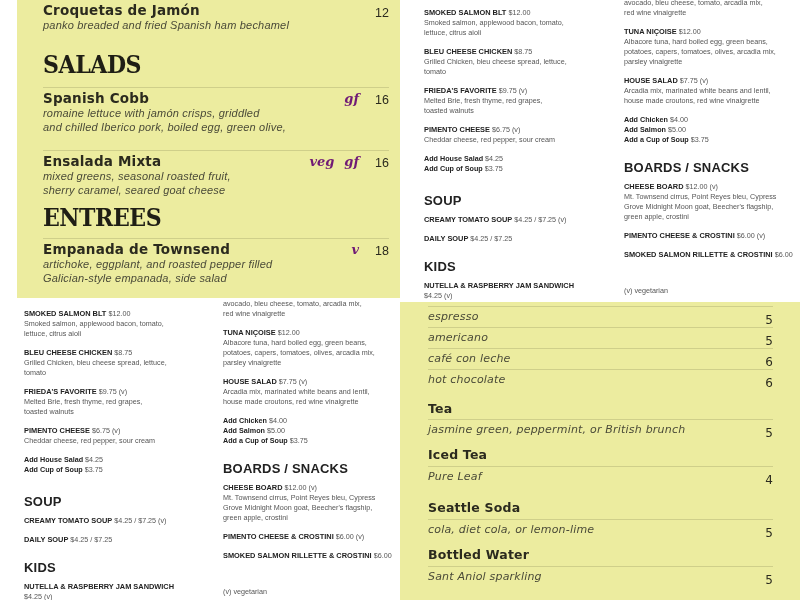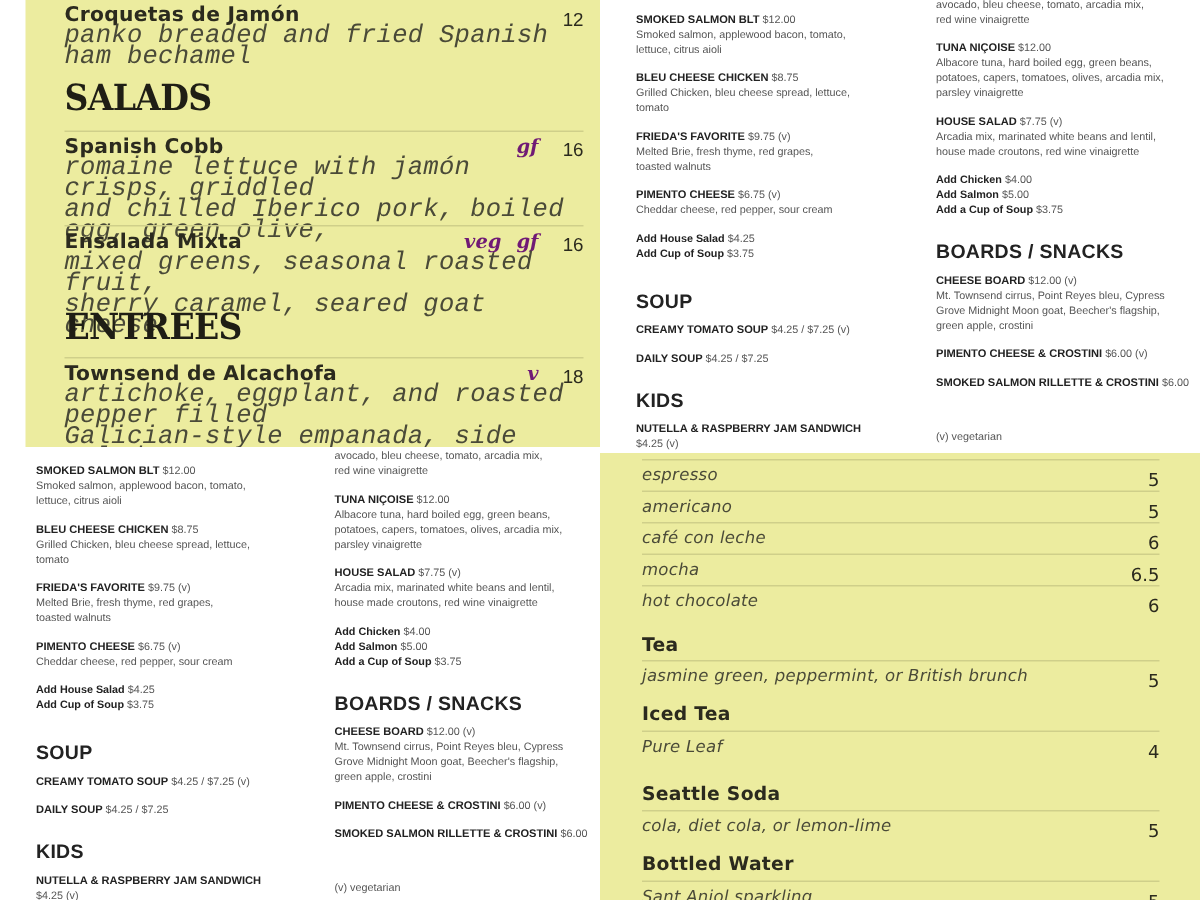--- a/index.html
+++ b/index.html
@@ -5,21 +5,21 @@
   html, body { margin:0; padding:0; }
   body { width:800px; height:600px; position:relative; overflow:hidden; background:#ffffff; font-family:"Liberation Sans", sans-serif; }
   .tile { position:absolute; overflow:hidden; box-sizing:border-box; }
   .yellow { background:#ecec9f; color:#2b2a1e; }
   .white { background:#ffffff; color:#333; }
 
   
   #tl { left:17px; top:0; width:400px; height:298px; padding:0 28px 0 26px; }
   .fm-item { border-top:1px solid #cfcf8a; position:relative; }
   .fm-name { font-family:"DejaVu Sans", sans-serif; font-weight:bold; font-size:13.5px; letter-spacing:0.2px; color:#2b2a1e; }
-  .fm-desc { font-family:Liberation Mono, monospace; font-style:italic; font-size:17px; color:#4a4a38; line-height:14px; letter-spacing:0.2px; }
+  .fm-desc { font-family:Liberation Sans, sans-serif; font-style:italic; font-size:11px; color:#4a4a38; line-height:14px; letter-spacing:0.2px; }
   .fm-price { position:absolute; right:0; font-family:Liberation Sans, sans-serif; font-size:12.5px; color:#2b2a1e; }
   .fm-tags { position:absolute; right:30px; font-family:"DejaVu Serif", serif; font-style:italic; font-weight:bold; font-size:13px; color:#701a75; }
   .fm-tags span { margin-left:10px; }
   .fm-section { font-family:"DejaVu Serif", serif; font-weight:bold; font-size:24px; letter-spacing:-0.5px; color:#1f1e15; transform:scaleX(0.92); transform-origin:left; }
 
   
   .wm { font-family:"Liberation Sans", sans-serif; font-size:7.2px; line-height:10px; color:#444; }
   .wm .it { margin-bottom:9px; }
   .wm .nm { font-weight:bold; color:#222; font-size:7.4px; }
   .wm .pr { color:#555; }
@@ -67,21 +67,21 @@
     <div class="fm-price" style="top:5px;">16</div>
     <div style="position:absolute;top:18px;">
       <div class="fm-desc">mixed greens, seasonal roasted fruit,</div>
       <div class="fm-desc">sherry caramel, seared goat cheese</div>
     </div>
   </div>
 
   <div class="fm-section" style="height:32px;line-height:24px;">ENTREES</div>
 
   <div class="fm-item" style="height:50px;">
-    <div class="fm-name" style="position:absolute;top:2px;">Townsend de Alcachofa</div>
+    <div class="fm-name" style="position:absolute;top:2px;">Empanada de Townsend</div>
     <div class="fm-tags" style="top:3px;"><span>v</span></div>
     <div class="fm-price" style="top:5px;">18</div>
     <div style="position:absolute;top:18px;">
       <div class="fm-desc">artichoke, eggplant, and roasted pepper filled</div>
       <div class="fm-desc">Galician-style empanada, side salad</div>
     </div>
   </div>
 </div>
 
 <div class="tile white wm" style="left:400px;top:0;width:400px;height:300px;">
@@ -230,24 +230,20 @@
       </div>
     <div class="dr-row">
         <span class="dr-name">americano</span>
         <span class="dr-price">5</span>
       </div>
     <div class="dr-row">
         <span class="dr-name">café con leche</span>
         <span class="dr-price">6</span>
       </div>
     <div class="dr-row">
-        <span class="dr-name">mocha</span>
-        <span class="dr-price">6.5</span>
-      </div>
-    <div class="dr-row">
         <span class="dr-name">hot chocolate</span>
         <span class="dr-price">6</span>
       </div>
   </div>
 
   <div style="margin-top:8px;">
     <div class="dr-head" style="height:21px;line-height:22px;">Tea</div>
     <div class="dr-row" style="height:24px;">
         <span class="dr-name">jasmine green, peppermint, or British brunch</span>
         <span class="dr-price">5</span>

